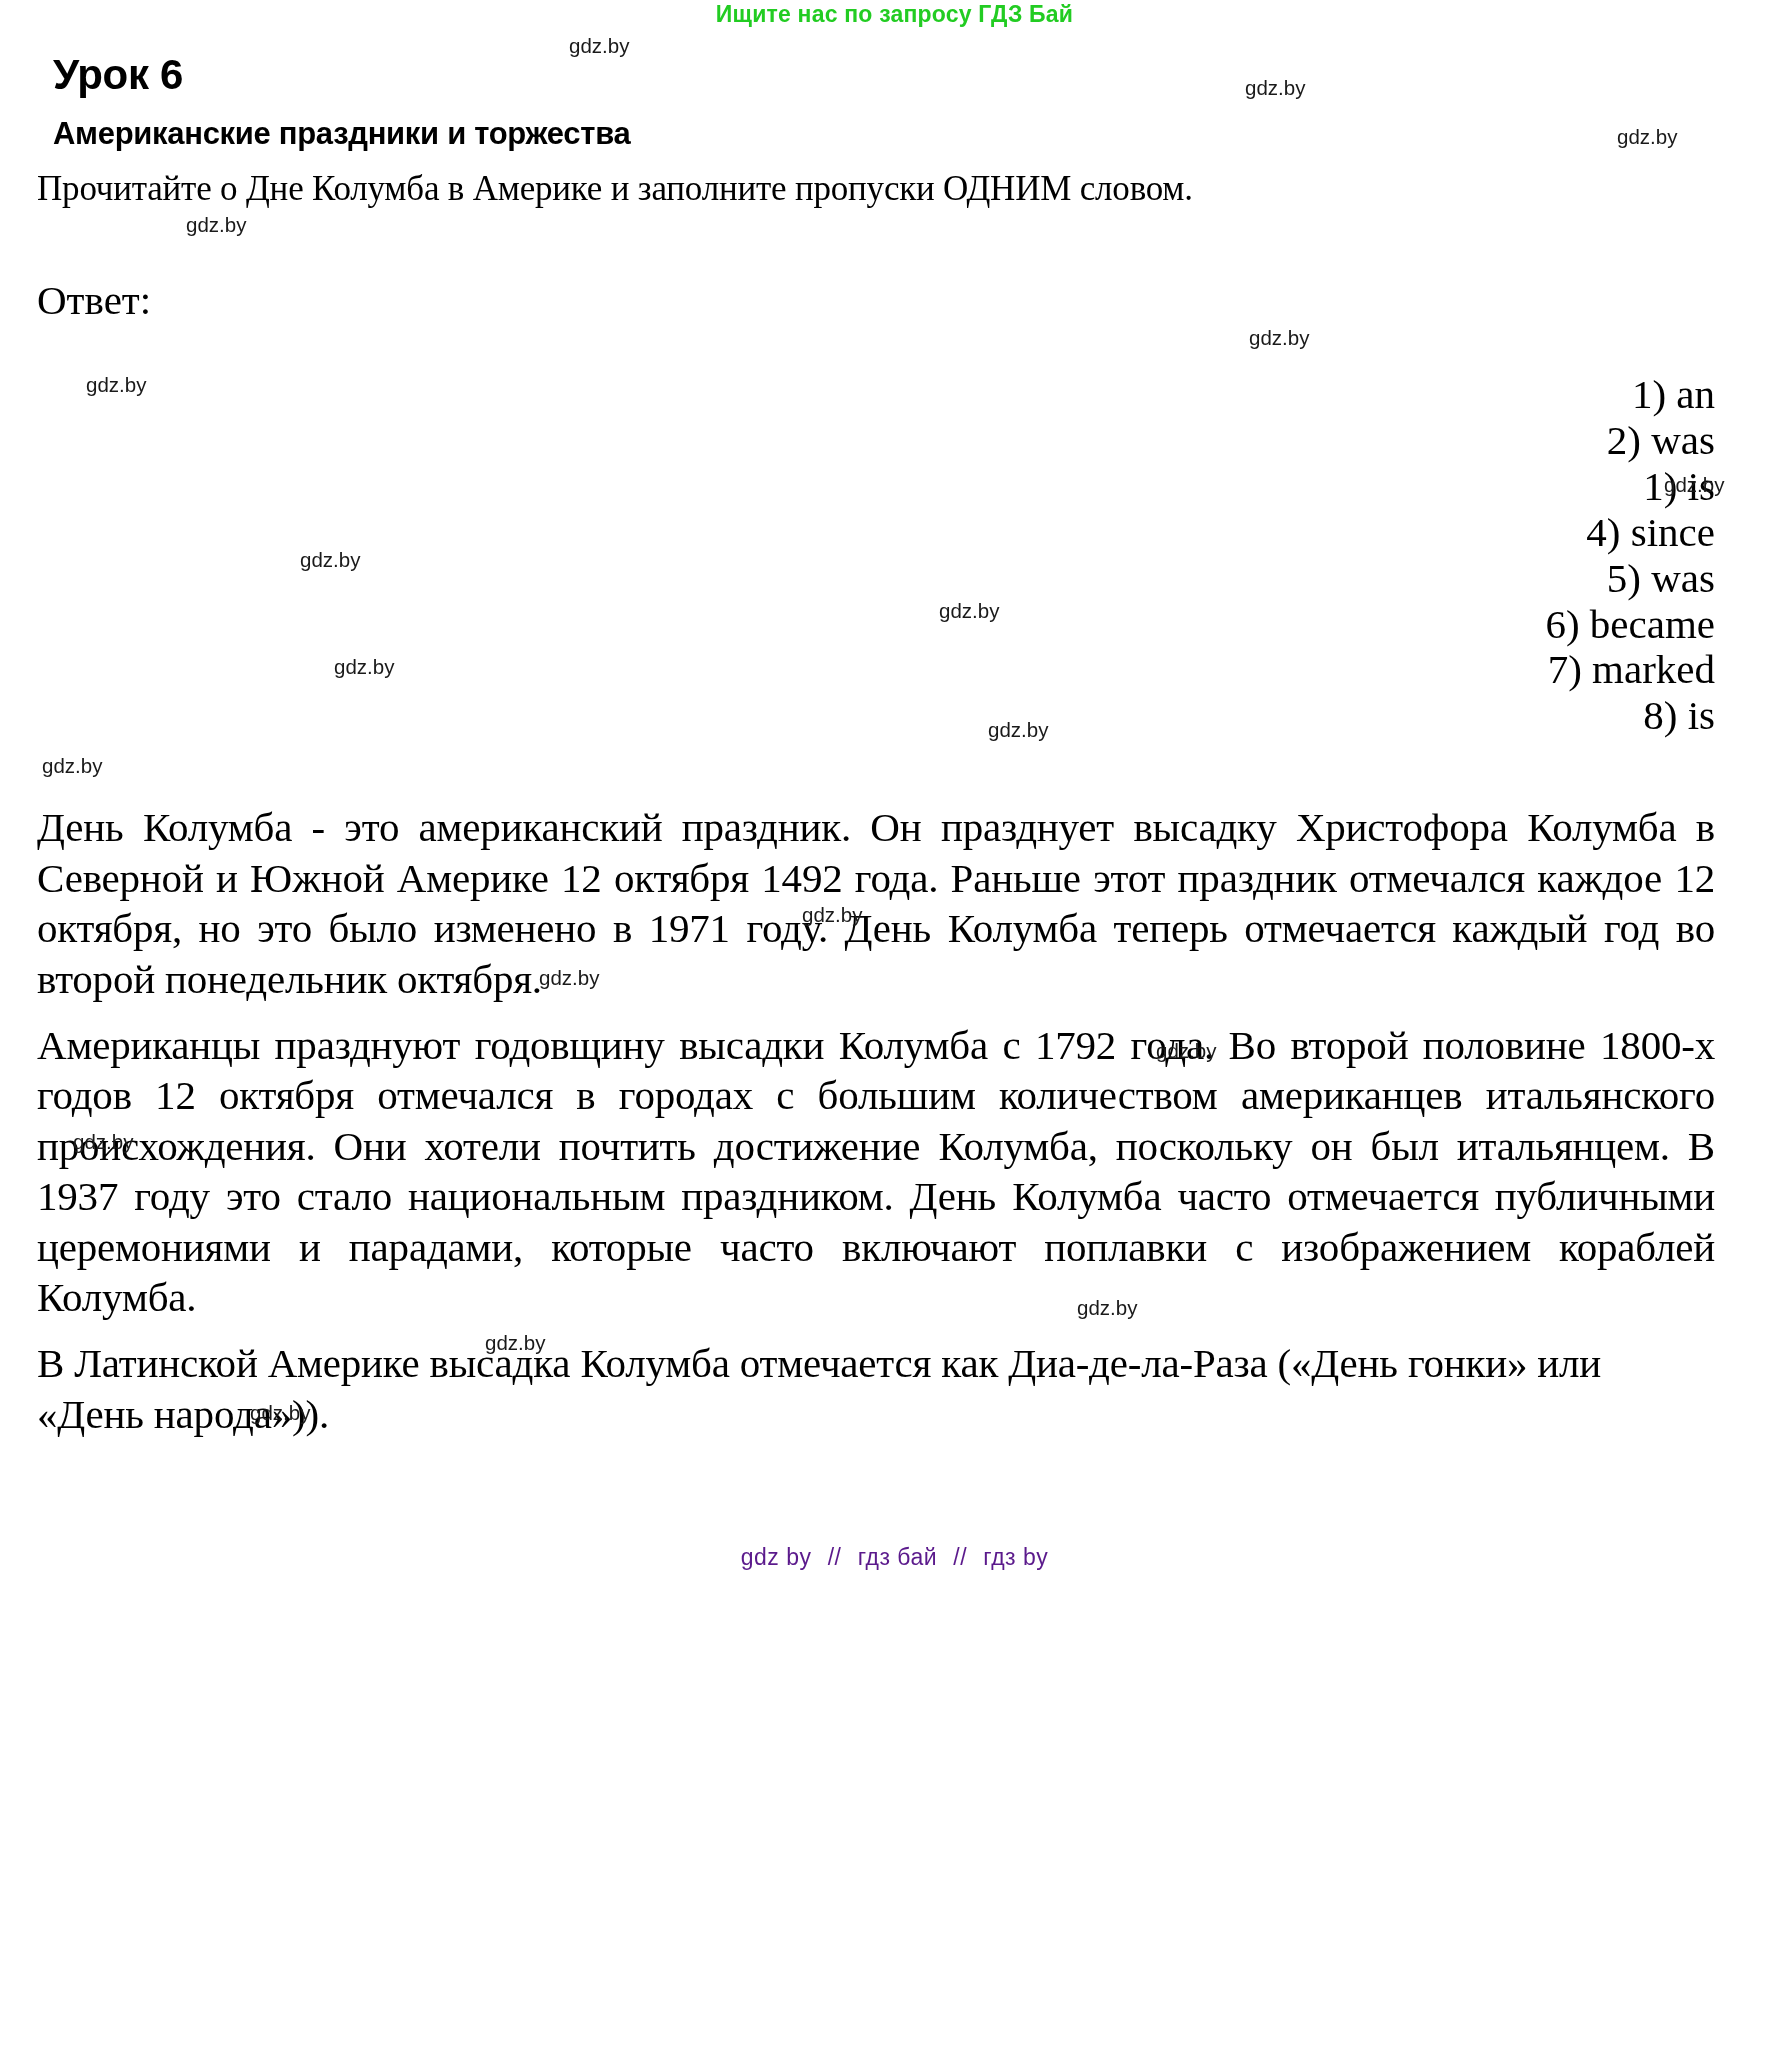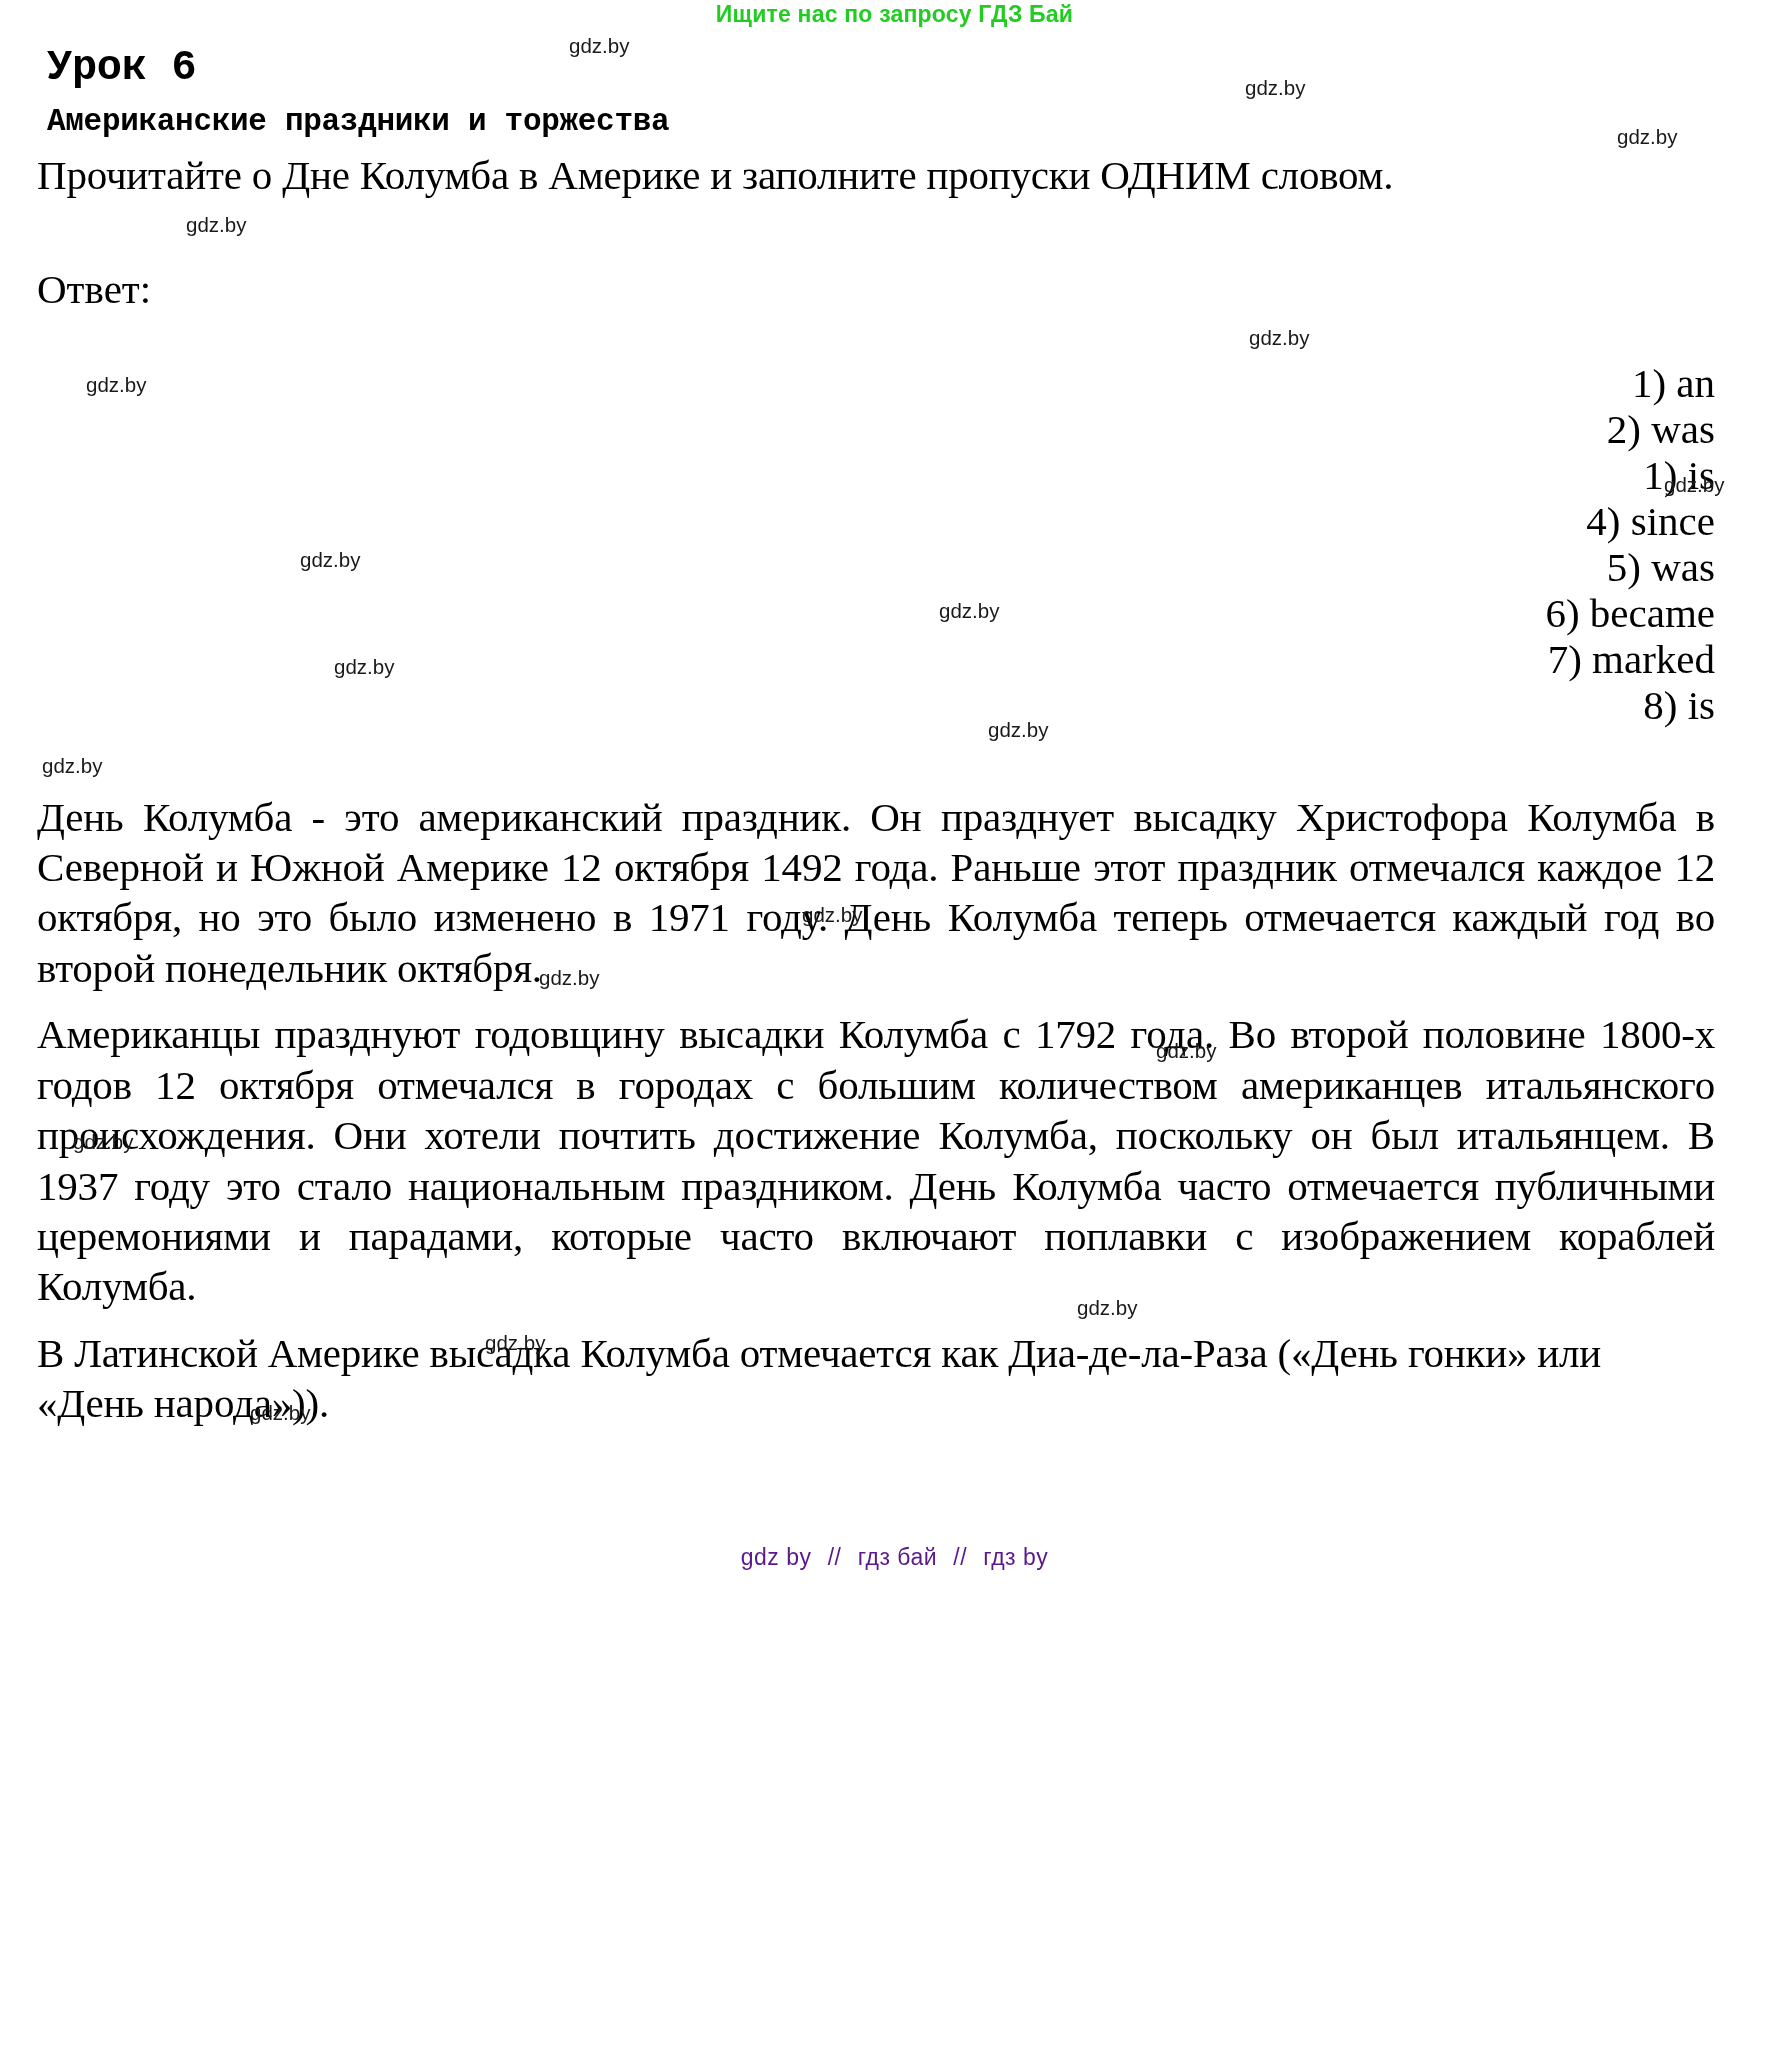--- a/index.html
+++ b/index.html
@@ -37,35 +37,35 @@
   .content {
     position: absolute;
     left: 37px;
     top: 34px;
     width: 1678px;
   }
 
   h1.lesson-title,
   h2.topic-title,
   h3.exercise-title {
-    margin: 10px;
+    margin: 16px;
     padding: 0;
     font-weight: 700;
-    font-family: Liberation Mono, monospace;
+    font-family: Liberation Sans, sans-serif;
     line-height: 1.18;
     letter-spacing: -0.3px;
   }
   h1.lesson-title   { font-size: 42px; }
   h2.topic-title    { font-size: 31px; }
   h3.exercise-title { font-size: 42px; }
 
   p.instruction {
     margin: 0;
     padding: 0;
-    font-size: 41px;
+    font-size: 35px;
     line-height: 1.22;
     text-align: justify;
     text-justify: inter-word;
     letter-spacing: -0.2px;
   }
 
   p.answer-label {
     margin: 0;
     padding: 0;
     font-size: 41px;

